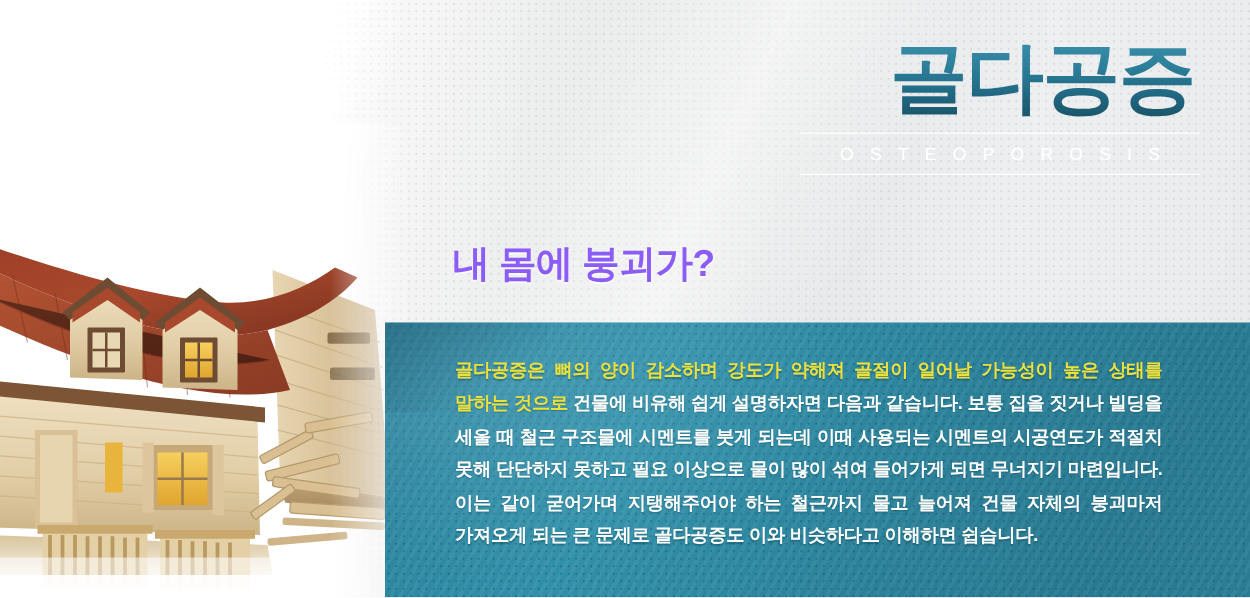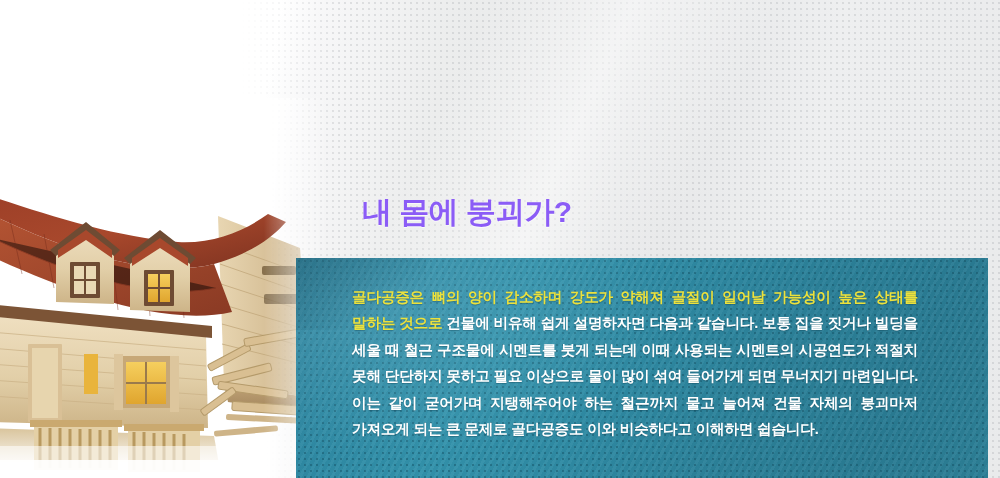--- a/index.html
+++ b/index.html
@@ -59,21 +59,21 @@
     height: 380px;
     overflow: hidden;
     -webkit-mask-image: linear-gradient(to right, rgba(0,0,0,1) 0%, rgba(0,0,0,1) 80%, rgba(0,0,0,0) 100%);
             mask-image: linear-gradient(to right, rgba(0,0,0,1) 0%, rgba(0,0,0,1) 80%, rgba(0,0,0,0) 100%);
   }
   .photo svg { display: block; }
 
   
   .panel {
     position: absolute;
-    left: 296px;
+    left: 308px;
     top: 258px;
     width: 692px;
     height: 220px;
     overflow: hidden;
     background:
       linear-gradient(118deg,
         #2b7f99 0%,
         #2f8aa4 14%,
         #3392ab 30%,
         #2f8aa3 48%,
@@ -349,20 +349,26 @@
       <g fill="#c9ac7c" opacity="0.9">
         <rect x="226" y="318" width="82" height="6" rx="2" transform="rotate(3 267 321)"></rect>
         <rect x="214" y="330" width="64" height="6" rx="2" transform="rotate(-5 246 333)"></rect>
       </g>
 
       <rect x="0" y="348" width="330" height="32" fill="#ffffff" opacity="0.55"></rect>
       <rect x="0" y="362" width="330" height="18" fill="#ffffff" opacity="0.9"></rect>
     </svg>
   </div>
 
+  <div class="logo-block">
+    <h1 class="logo-title">골다공증</h1>
+    <div class="logo-rule">
+      <p class="logo-sub">OSTEOPOROSIS</p>
+    </div>
+  </div>
 
   <h2 class="subhead">내 몸에 붕괴가?</h2>
 
   <div class="panel">
     <div class="panel-diag"></div>
     <div class="panel-dots"></div>
     <div class="panel-glow"></div>
     <div class="panel-shadow-left"></div>
 
     <div class="panel-body">

